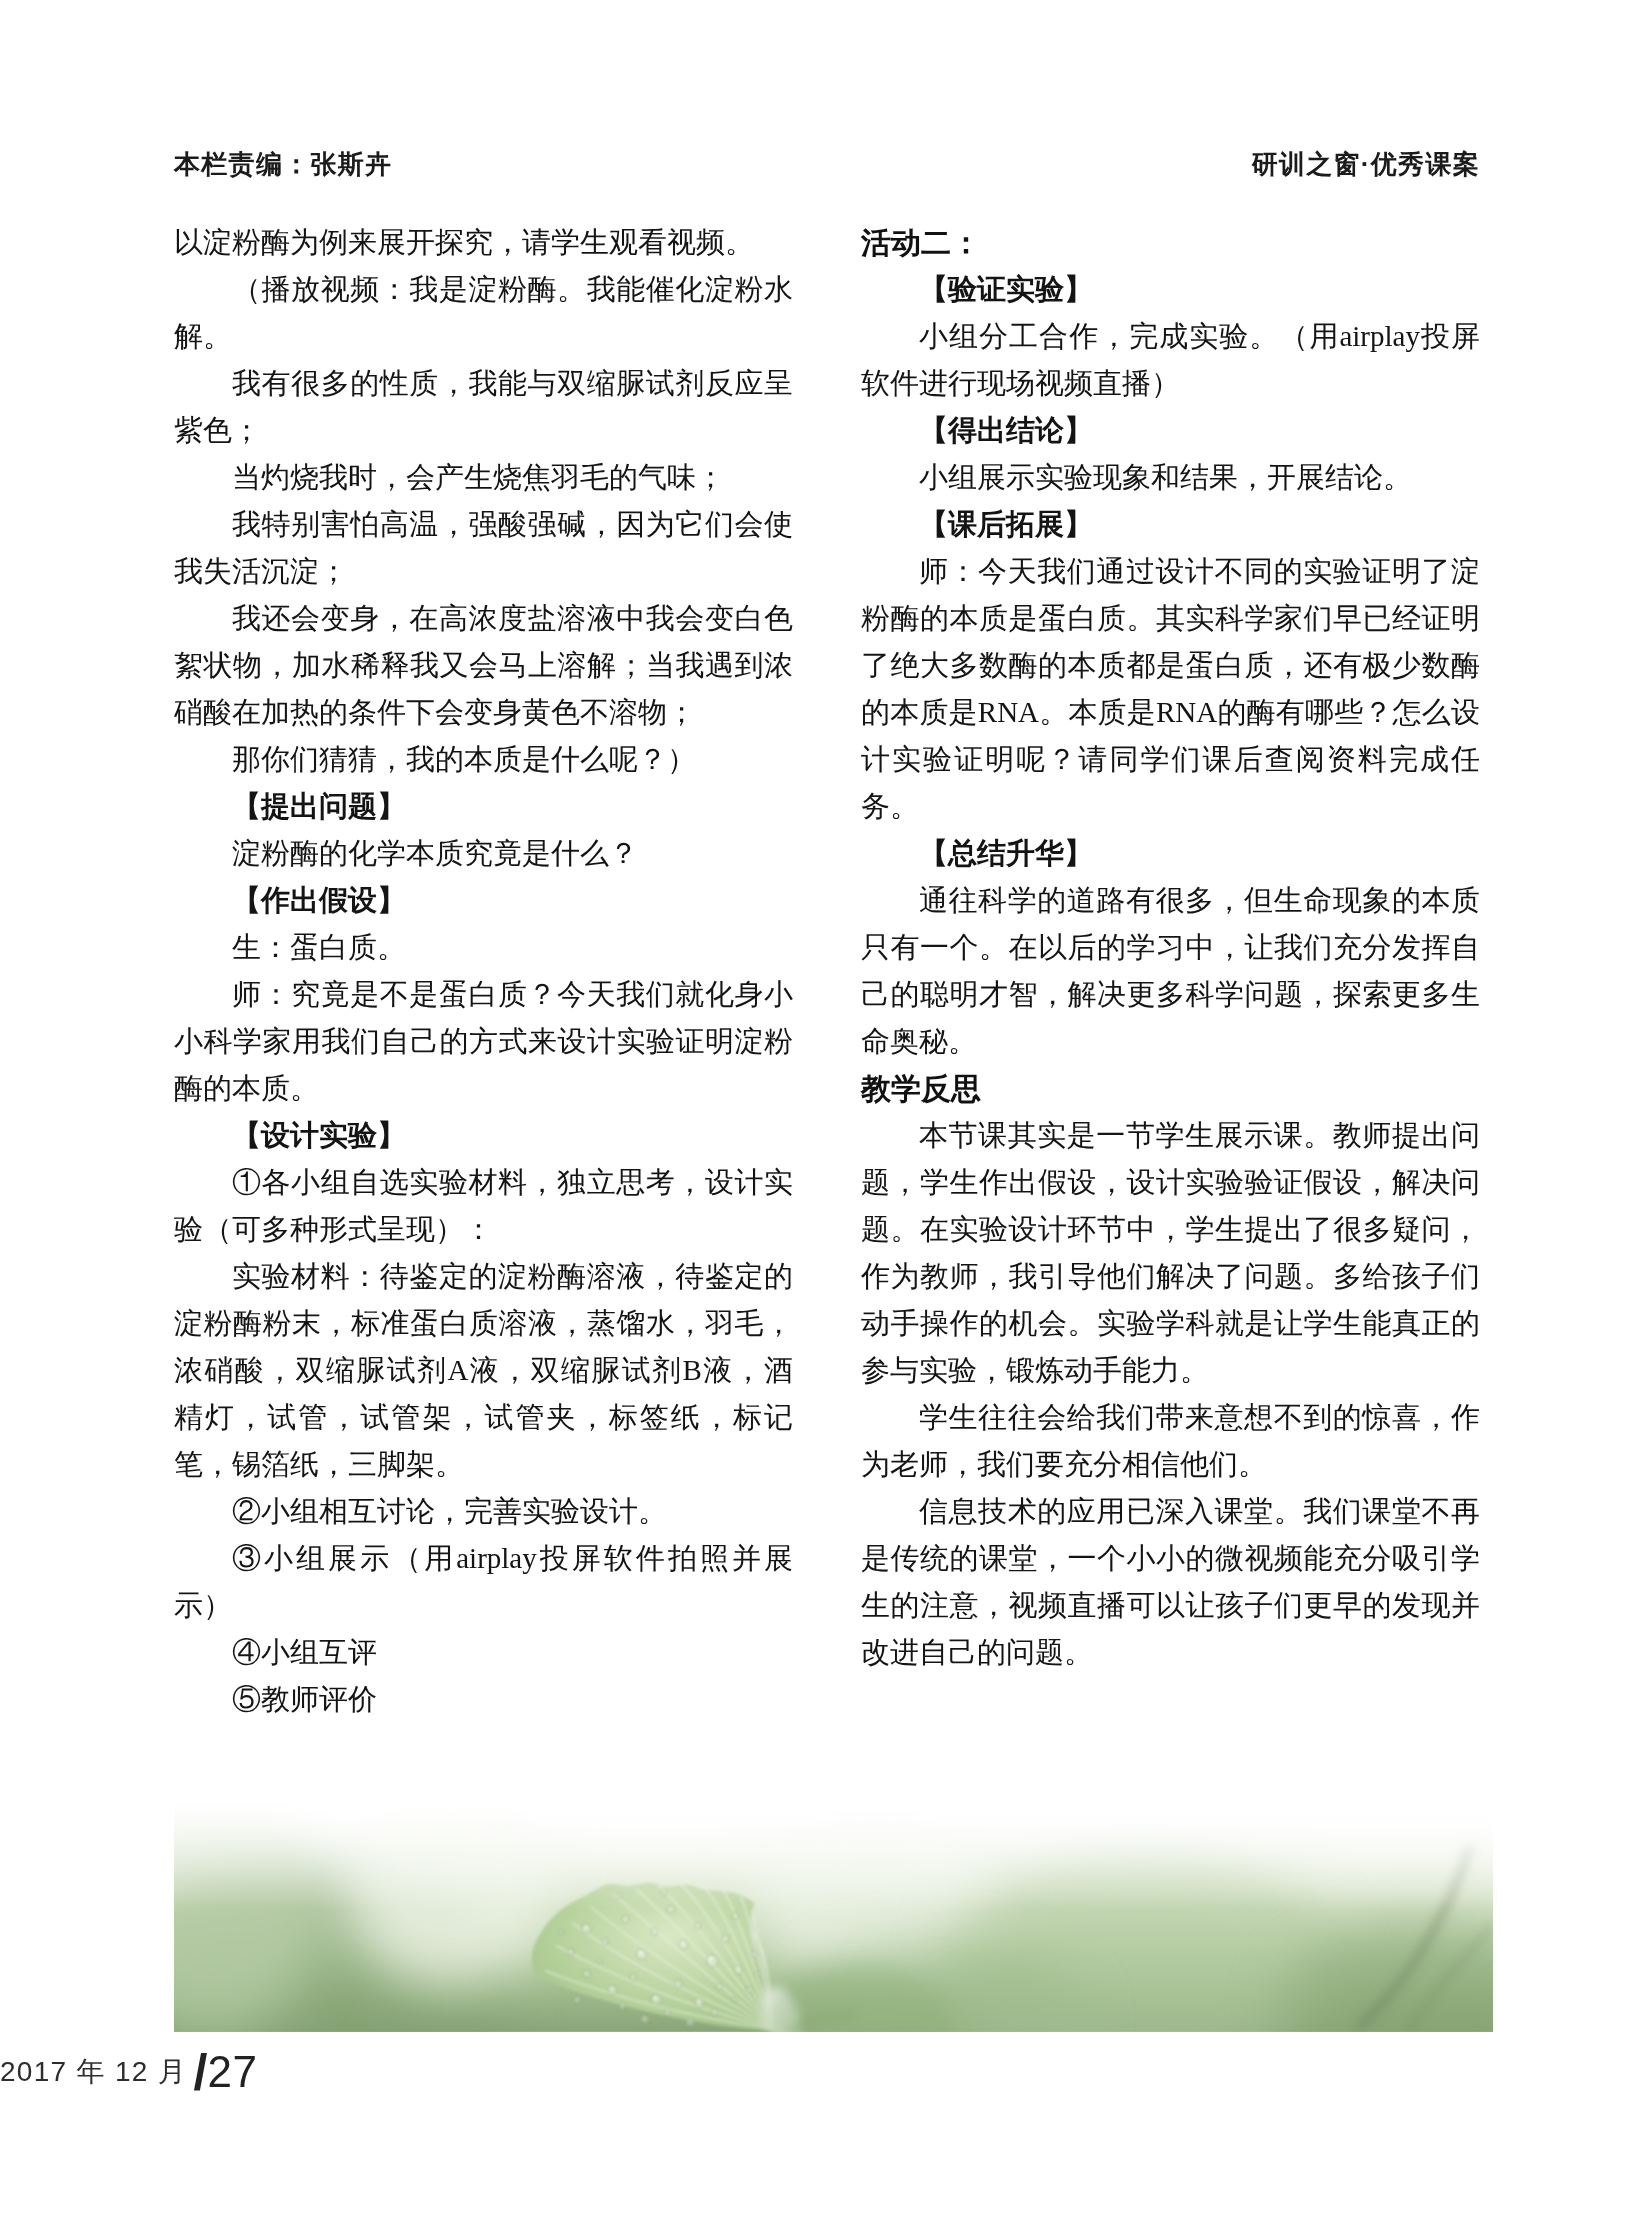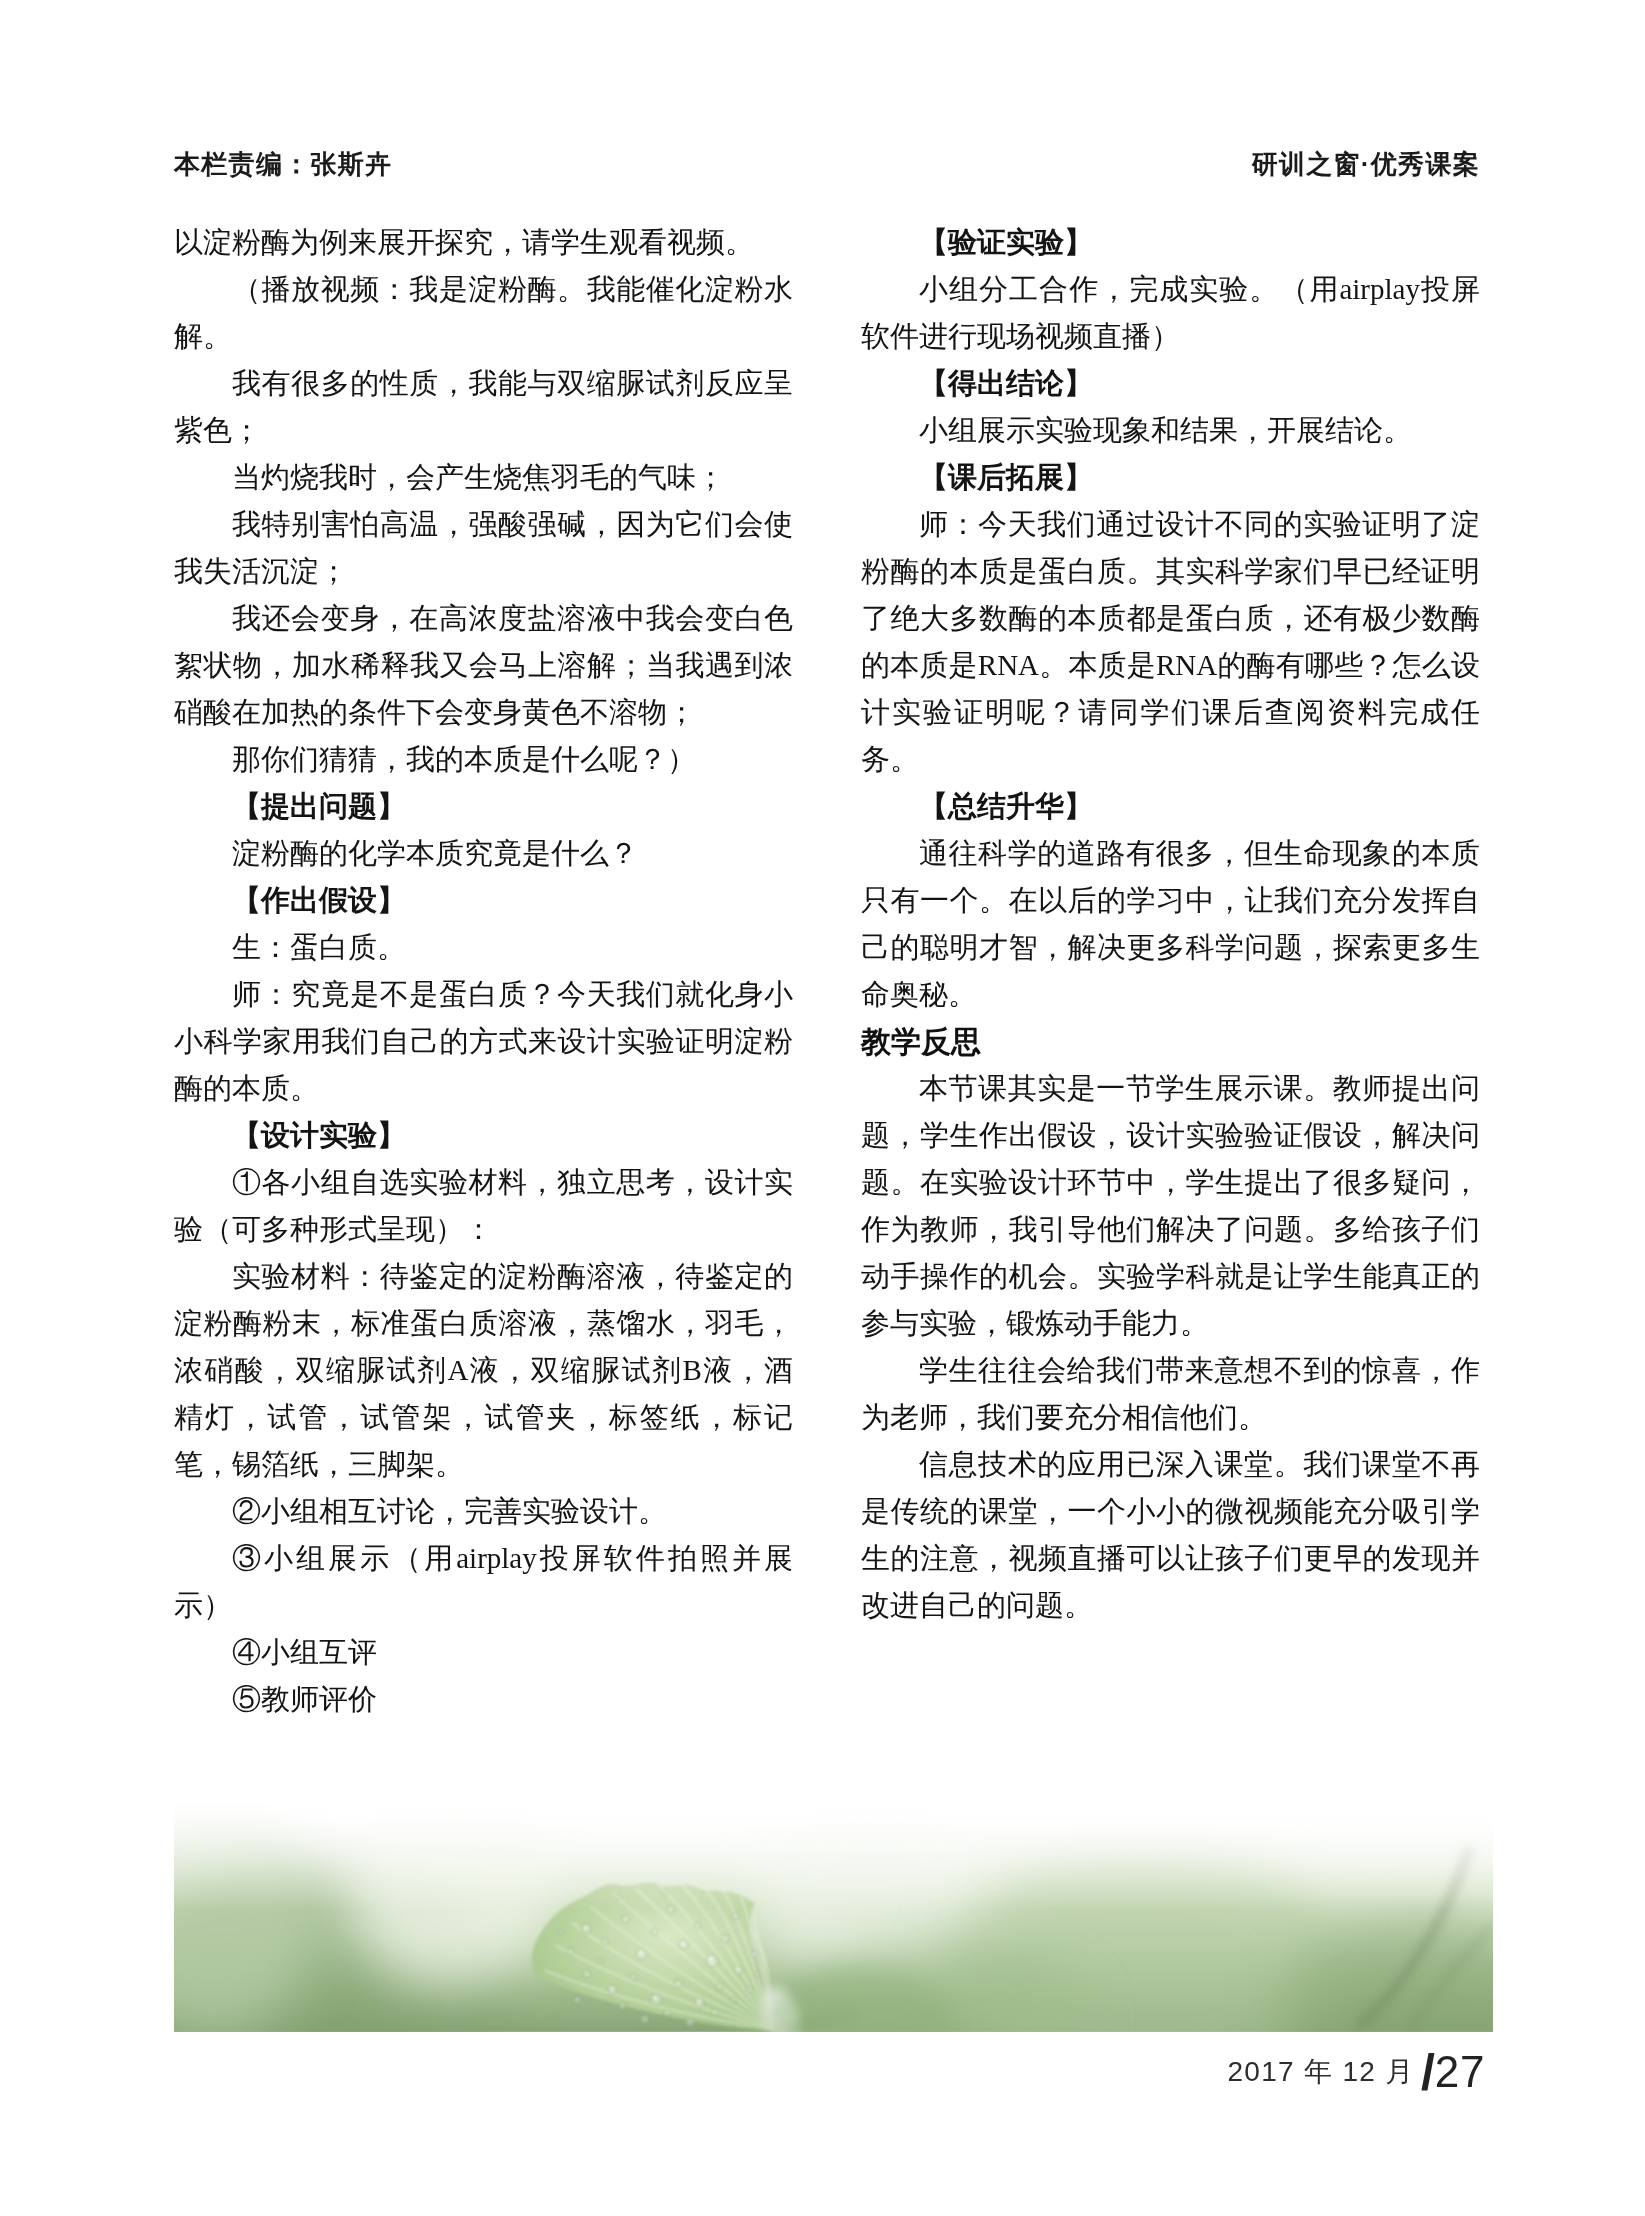--- a/index.html
+++ b/index.html
@@ -38,21 +38,21 @@
   }
   
   .photo{
     position:absolute;left:174px;top:1806px;width:1319px;height:226px;
     overflow:hidden;
   }
   .photo svg{display:block;}
   
   .footer{
     position:absolute;top:2043px;left:0;width:1485px;
-    text-align:right;white-space:nowrap;
+    text-align:left;white-space:nowrap;
   }
   .footer .date{
     font-family:"Liberation Sans","DejaVu Sans",sans-serif;
     font-size:28px;font-weight:400;color:#2d2d2d;
     letter-spacing:1.3px;vertical-align:middle;
   }
   .footer .slash{
     font-family:"Liberation Sans","DejaVu Sans",sans-serif;
     font-size:50px;font-weight:700;color:#222;
     vertical-align:middle;margin-left:6.4px;
@@ -89,20 +89,21 @@
     <p class="bracket">【设计实验】</p>
     <p class="para">①各小组自选实验材料，独立思考，设计实验（可多种形式呈现）：</p>
     <p class="para">实验材料：待鉴定的淀粉酶溶液，待鉴定的淀粉酶粉末，标准蛋白质溶液，蒸馏水，羽毛，浓硝酸，双缩脲试剂A液，双缩脲试剂B液，酒精灯，试管，试管架，试管夹，标签纸，标记笔，锡箔纸，三脚架。</p>
     <p class="para">②小组相互讨论，完善实验设计。</p>
     <p class="para">③小组展示（用airplay投屏软件拍照并展示）</p>
     <p class="para">④小组互评</p>
     <p class="para">⑤教师评价</p>
   </div>
 
   <div class="col col-right">
+    <p class="heading">活动二：</p>
     <p class="bracket">【验证实验】</p>
     <p class="para">小组分工合作，完成实验。（用airplay投屏软件进行现场视频直播）</p>
     <p class="bracket">【得出结论】</p>
     <p class="para">小组展示实验现象和结果，开展结论。</p>
     <p class="bracket">【课后拓展】</p>
     <p class="para">师：今天我们通过设计不同的实验证明了淀粉酶的本质是蛋白质。其实科学家们早已经证明了绝大多数酶的本质都是蛋白质，还有极少数酶的本质是RNA。本质是RNA的酶有哪些？怎么设计实验证明呢？请同学们课后查阅资料完成任务。</p>
     <p class="bracket">【总结升华】</p>
     <p class="para">通往科学的道路有很多，但生命现象的本质只有一个。在以后的学习中，让我们充分发挥自己的聪明才智，解决更多科学问题，探索更多生命奥秘。</p>
     <p class="heading">教学反思</p>
     <p class="para">本节课其实是一节学生展示课。教师提出问题，学生作出假设，设计实验验证假设，解决问题。在实验设计环节中，学生提出了很多疑问，作为教师，我引导他们解决了问题。多给孩子们动手操作的机会。实验学科就是让学生能真正的参与实验，锻炼动手能力。</p>

